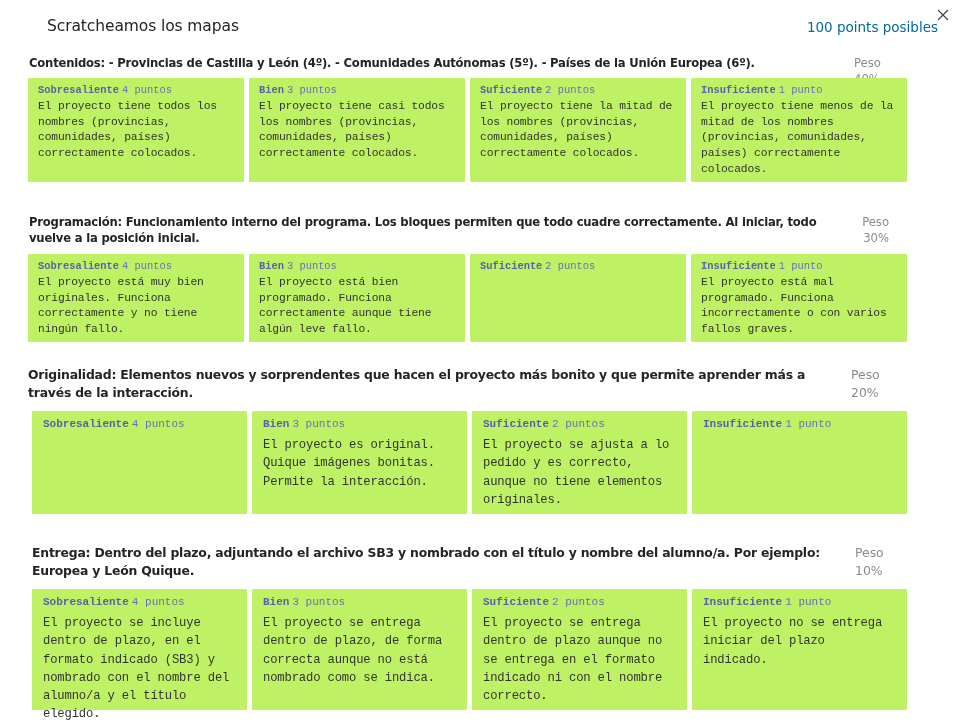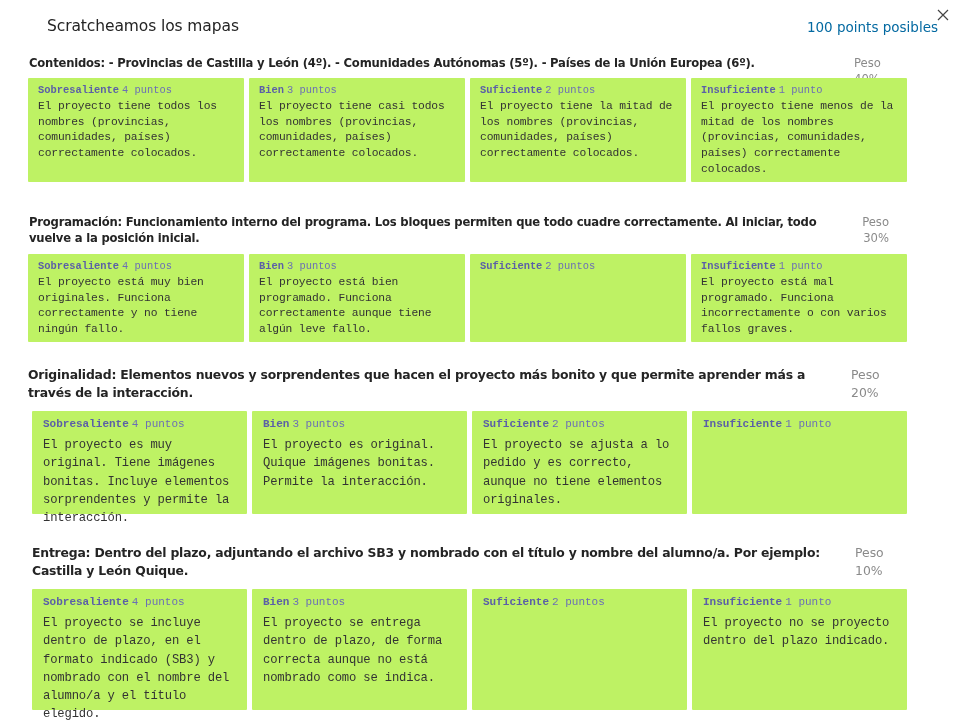--- a/index.html
+++ b/index.html
@@ -143,52 +143,52 @@
   </div>
 
   <div class="criterion" id="c2">
     <div class="crit-head">
       <div class="crit-title">Originalidad: Elementos nuevos y sorprendentes que hacen el proyecto más bonito y que permite aprender más a través de la interacción.</div>
       <div class="crit-weight">Peso 20%</div>
     </div>
     <div class="levels">
       <div class="level">
         <div class="level-head"><span class="level-name">Sobresaliente</span><span class="level-pts">4 puntos</span></div>
-        <div class="level-desc">El proyecto es muy original. Tiene imágenes bonitas. Incluye elementos sorprendentes y permite la interacción.</div>
       </div>
       <div class="level">
         <div class="level-head"><span class="level-name">Bien</span><span class="level-pts">3 puntos</span></div>
         <div class="level-desc">El proyecto es original. Quique imágenes bonitas. Permite la interacción.</div>
       </div>
       <div class="level">
         <div class="level-head"><span class="level-name">Suficiente</span><span class="level-pts">2 puntos</span></div>
         <div class="level-desc">El proyecto se ajusta a lo pedido y es correcto, aunque no tiene elementos originales.</div>
       </div>
       <div class="level">
         <div class="level-head"><span class="level-name">Insuficiente</span><span class="level-pts">1 punto</span></div>
       </div>
     </div>
   </div>
 
   <div class="criterion" id="c3">
     <div class="crit-head">
-      <div class="crit-title">Entrega: Dentro del plazo, adjuntando el archivo SB3 y nombrado con el título y nombre del alumno/a. Por ejemplo: Castilla y León Quique.</div>
+      <div class="crit-title">Entrega: Dentro del plazo, adjuntando el archivo SB3 y nombrado con el título y nombre del alumno/a. Por ejemplo: Europea y León Quique.</div>
       <div class="crit-weight">Peso 10%</div>
     </div>
     <div class="levels">
       <div class="level">
         <div class="level-head"><span class="level-name">Sobresaliente</span><span class="level-pts">4 puntos</span></div>
         <div class="level-desc">El proyecto se incluye dentro de plazo, en el formato indicado (SB3) y nombrado con el nombre del alumno/a y el título elegido.</div>
       </div>
       <div class="level">
         <div class="level-head"><span class="level-name">Bien</span><span class="level-pts">3 puntos</span></div>
         <div class="level-desc">El proyecto se entrega dentro de plazo, de forma correcta aunque no está nombrado como se indica.</div>
       </div>
       <div class="level">
         <div class="level-head"><span class="level-name">Suficiente</span><span class="level-pts">2 puntos</span></div>
+        <div class="level-desc">El proyecto se entrega dentro de plazo aunque no se entrega en el formato indicado ni con el nombre correcto.</div>
       </div>
       <div class="level">
         <div class="level-head"><span class="level-name">Insuficiente</span><span class="level-pts">1 punto</span></div>
-        <div class="level-desc">El proyecto no se proyecto dentro del plazo indicado.</div>
+        <div class="level-desc">El proyecto no se entrega iniciar del plazo indicado.</div>
       </div>
     </div>
   </div>
 </div>
 
 </body></html>

